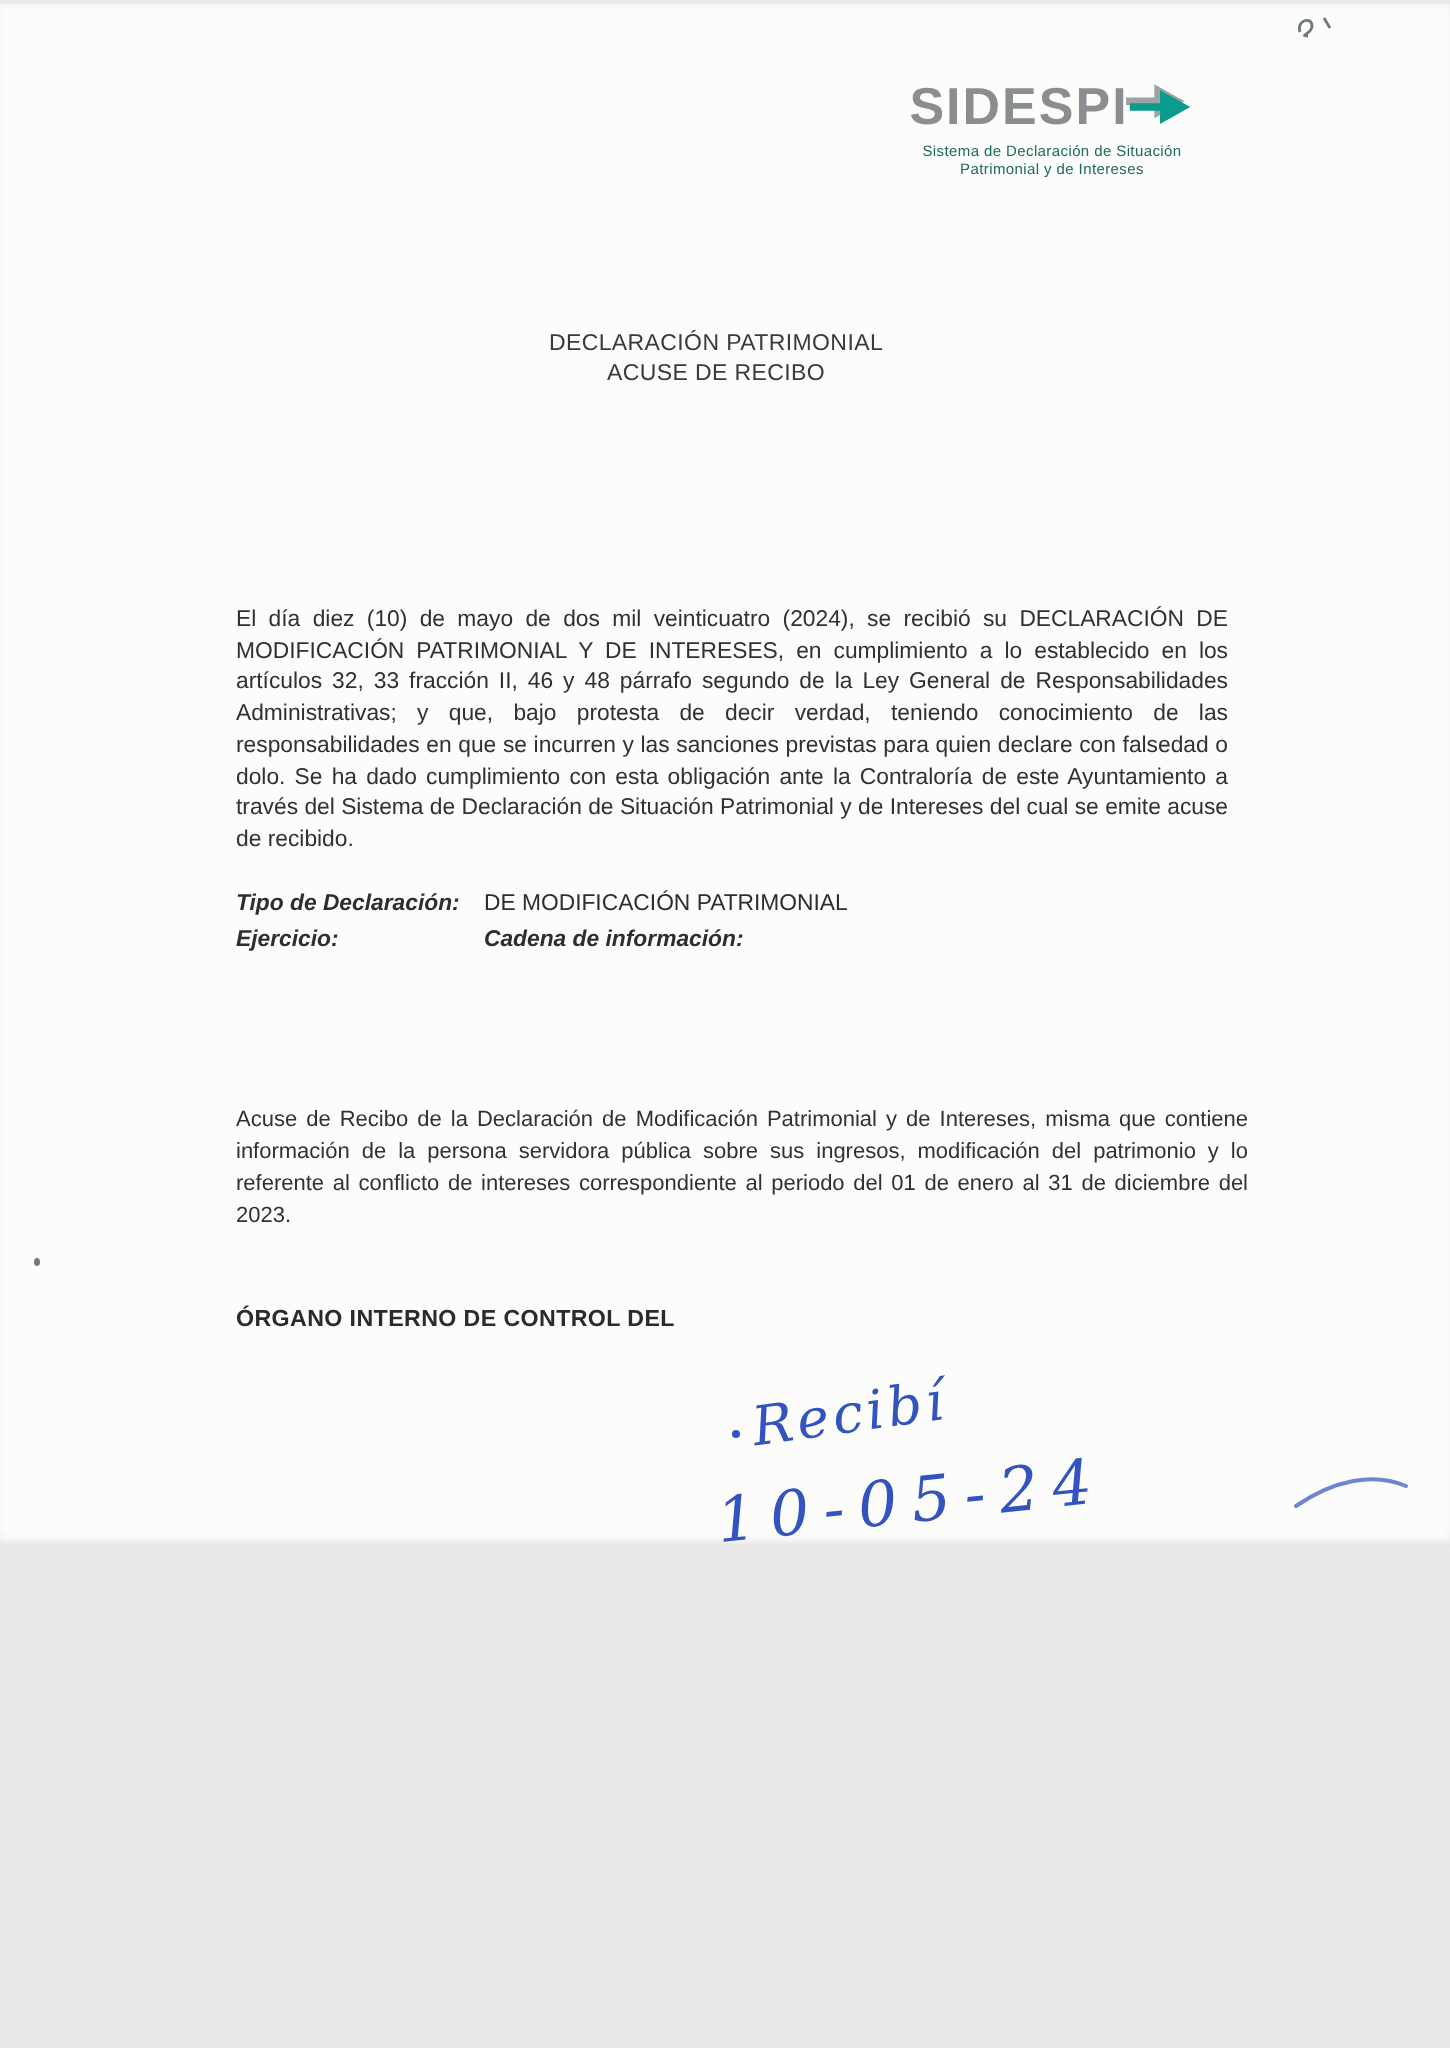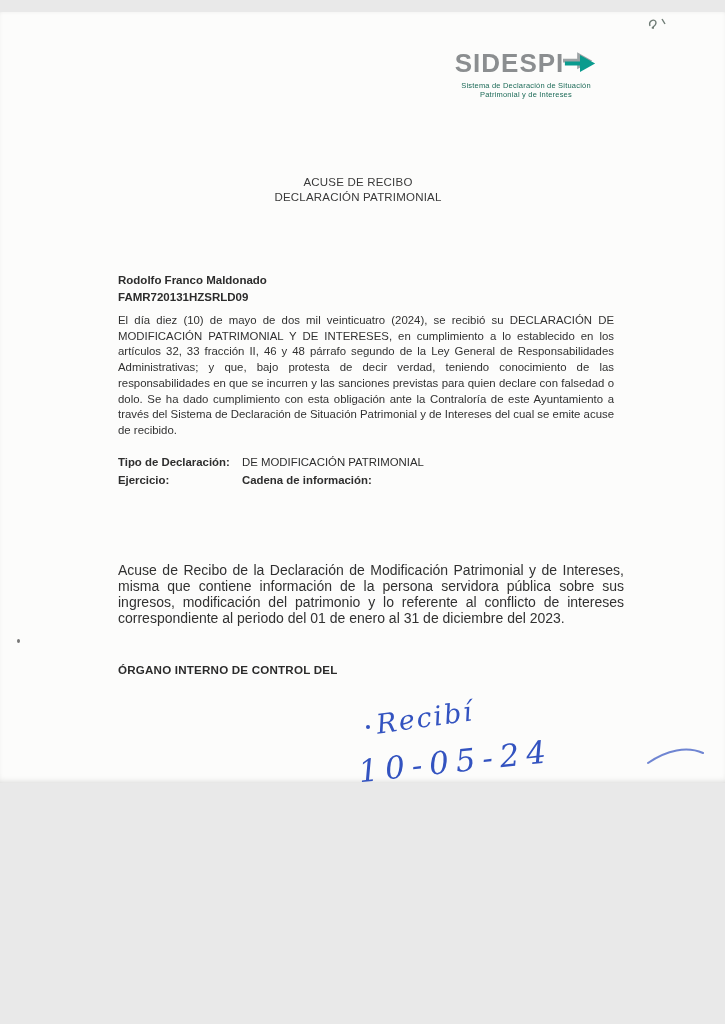--- a/index.html
+++ b/index.html
@@ -1,18 +1,18 @@
 <!DOCTYPE html>
 <html><head>
 <meta charset="utf-8">
 <style>
   html,body{margin:0;padding:0;}
   body{background:#e9e9e9;font-family:"Liberation Sans",sans-serif;}
   .page{
-    position:relative;width:725px;height:771px;margin:12px auto;
+    position:relative;width:725px;height:771px;margin:2px auto;
     background:#fcfcfb;overflow:hidden;color:#333;
     box-shadow:inset 0 -4px 7px -4px rgba(0,0,0,.18), inset 0 3px 5px -4px rgba(0,0,0,.08);
   }
   
   .logo{position:absolute;top:36px;left:438px;width:176px;text-align:center;}
   .logo-row{display:flex;align-items:center;justify-content:center;}
   .logo-text{font-weight:700;font-size:26px;letter-spacing:1px;color:#8b8e90;}
   .logo-arrow{width:34px;height:25px;margin-left:-1px;}
   .logo-tagline{font-size:7.5px;line-height:9px;font-weight:400;color:#1d6b58;margin-top:2px;letter-spacing:.2px;}
   
@@ -20,24 +20,24 @@
          font-size:11.5px;line-height:15px;color:#3a3a3a;letter-spacing:.2px;}
   
   .name-block{position:absolute;top:260px;left:118px;font-weight:700;font-size:11.5px;line-height:16.5px;color:#2c2c2c;}
   
   .body-par{position:absolute;top:301px;left:118px;width:496px;
             font-size:11.4px;line-height:15.7px;text-align:justify;color:#313131;}
   
   .fields{position:absolute;top:443px;left:118px;width:440px;
           display:grid;grid-template-columns:124px 1fr;row-gap:4px;
           font-size:11.4px;line-height:14px;color:#2e2e2e;}
-  .fields .lbl{font-weight:700;}
+  .fields .lbl{font-weight:700;font-style:italic;}
   
   .closing-par{position:absolute;top:551px;left:118px;width:506px;
-               font-size:14px;line-height:15.9px;text-align:justify;color:#313131;}
+               font-size:11px;line-height:15.9px;text-align:justify;color:#313131;}
   
   .office{position:absolute;top:651px;left:118px;font-weight:700;font-size:11.6px;
           color:#2b2b2b;letter-spacing:.2px;text-align:right;}
   
   .hand{position:absolute;color:#3353c0;font-family:"DejaVu Serif",serif;font-style:italic;white-space:nowrap;}
   .hand-line1{top:690px;left:376px;font-size:27px;letter-spacing:2px;transform:rotate(-8deg);}
   .hand-line2{top:731px;left:358px;font-size:31px;letter-spacing:7px;transform:rotate(-6deg);}
   .ink-dot{position:absolute;top:713px;left:366px;width:4px;height:4px;border-radius:50%;background:#3353c0;}
   .sig{position:absolute;left:354px;top:770px;}
   .arc-right{position:absolute;left:645px;top:729px;}
@@ -57,28 +57,24 @@
         <polygon points="2,11 18,11 18,4 34,13 18,22 18,15 2,15" fill="#0a9b8e" style="fill: rgb(10, 155, 142);"></polygon>
       </svg>
     </div>
     <div class="logo-tagline" style="color: rgb(29, 107, 88);">
       <div>Sistema de Declaración de Situación</div>
       <div>Patrimonial y de Intereses</div>
     </div>
   </div>
 
   <div class="title">
+    <div>DECLARACIÓN PATRIMONIAL</div>
     <div>ACUSE DE RECIBO</div>
-    <div>DECLARACIÓN PATRIMONIAL</div>
   </div>
 
-  <div class="name-block">
-    <div>Rodolfo Franco Maldonado</div>
-    <div>FAMR720131HZSRLD09</div>
-  </div>
 
   <div class="body-par">El día diez (10) de mayo de dos mil veinticuatro (2024), se recibió su DECLARACIÓN DE MODIFICACIÓN PATRIMONIAL Y DE INTERESES, en cumplimiento a lo establecido en los artículos 32, 33 fracción II, 46 y 48 párrafo segundo de la Ley General de Responsabilidades Administrativas; y que, bajo protesta de decir verdad, teniendo conocimiento de las responsabilidades en que se incurren y las sanciones previstas para quien declare con falsedad o dolo. Se ha dado cumplimiento con esta obligación ante la Contraloría de este Ayuntamiento a través del Sistema de Declaración de Situación Patrimonial y de Intereses del cual se emite acuse de recibido.</div>
 
   <div class="fields">
     <div class="lbl">Tipo de Declaración:</div>
     <div>DE MODIFICACIÓN PATRIMONIAL</div>
     <div class="lbl">Ejercicio:</div>
     <div class="lbl">Cadena de información:</div>
   </div>
 

